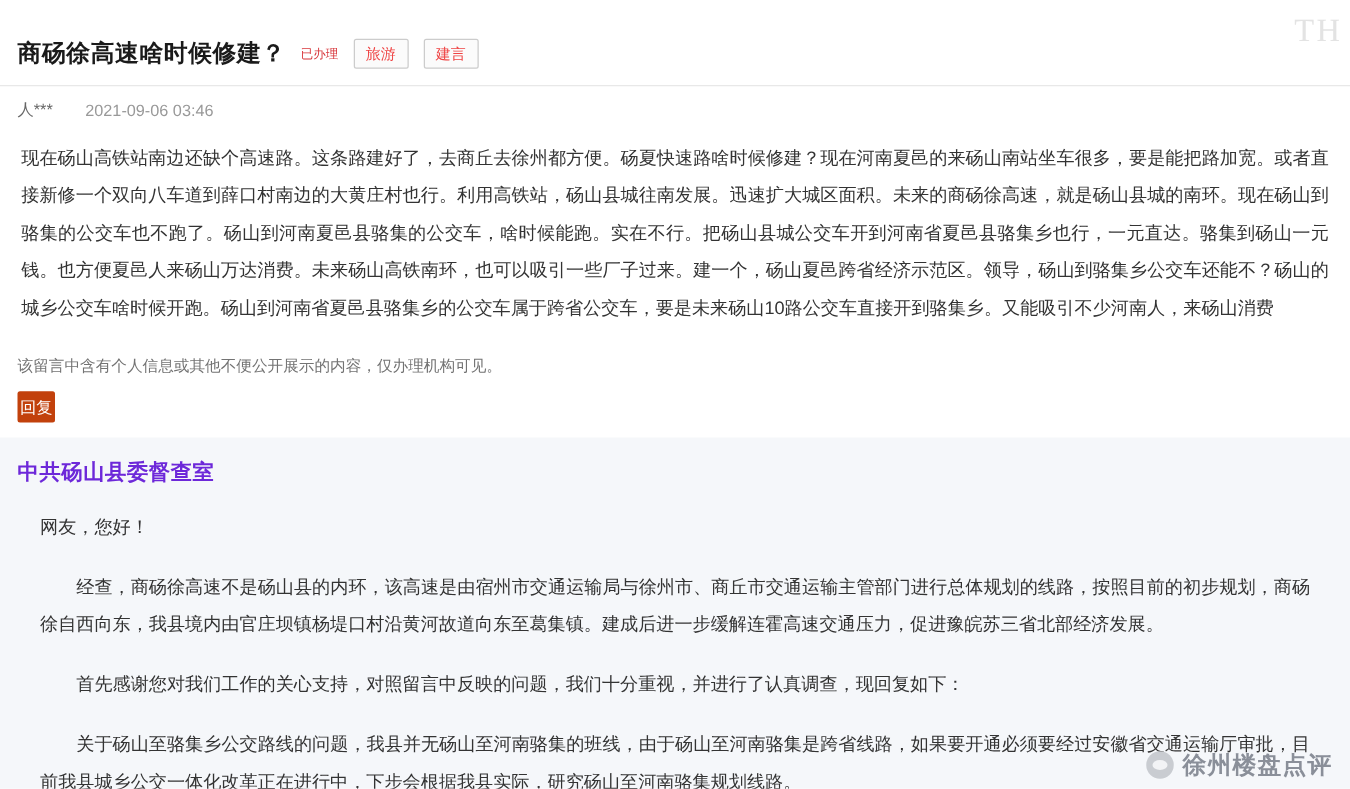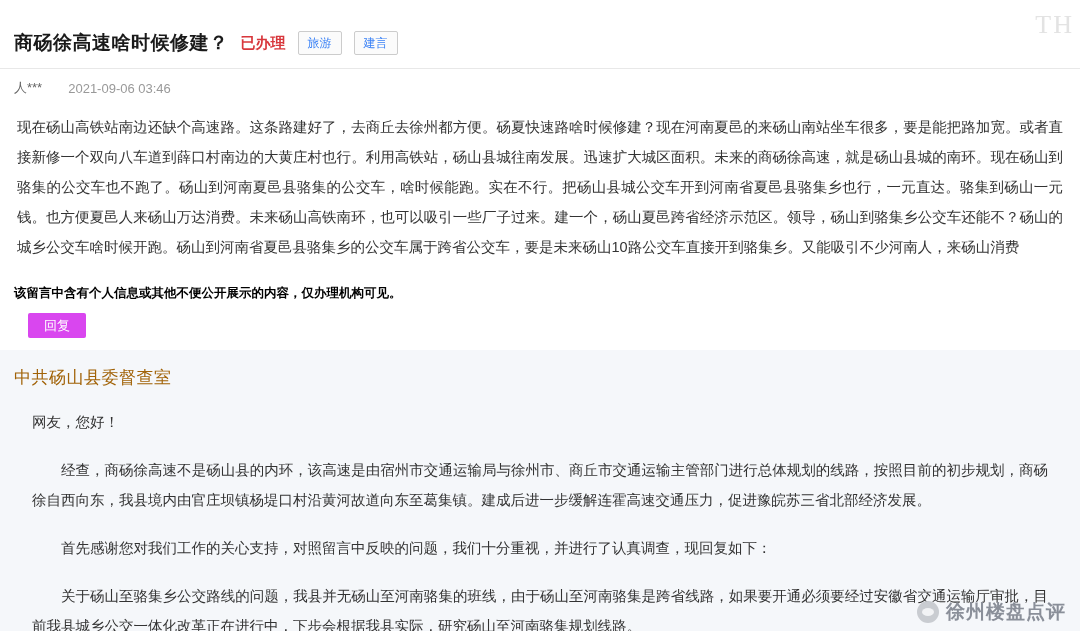--- a/index.html
+++ b/index.html
@@ -27,30 +27,30 @@
   }
   .post-title {
     font-size: 19px;
     font-weight: bold;
     color: #1a1a1a;
     letter-spacing: 0.5px;
     white-space: nowrap;
   }
   .status-badge {
     color: #d8373c;
-    font-size: 15px;
-    font-weight: bold;
+    font-size: 10px;
+    font-weight: normal;
     margin-left: 12px;
     white-space: nowrap;
   }
   .tag {
     display: inline-block;
     border: 1px solid #cccccc;
     background: #fbfbfb;
-    color: #3b82f6;
+    color: #ef4444;
     font-size: 12px;
     line-height: 1;
     padding: 5px 9px;
     margin-left: 12px;
     border-radius: 2px;
     white-space: nowrap;
   }
   .watermark-tr {
     position: absolute;
     right: 6px;
@@ -79,51 +79,49 @@
     font-size: 14.5px;
     line-height: 30px;
     color: #333333;
     text-align: justify;
   }
   .content p { margin: 3px; }
 
   .notice {
     padding: 18px 14px 0 14px;
     font-size: 12.5px;
-    color: #000000;
+    color: #737373;
     line-height: 20px;
-    font-weight: bold;
   }
 
   .reply-btn-wrap {
     padding: 10px 14px 0 14px;
   }
   .reply-btn {
     display: inline-block;
-    background: #d946ef;
+    background: #c2410c;
     color: #ffffff;
     font-size: 13px;
     line-height: 1;
-    padding: 6px 16px;
+    padding: 6px 2px;
     border-radius: 2px;
     cursor: pointer;
-    margin-left: 14px;
   }
 
   
   .reply-panel {
     margin-top: 12px;
     background: #f5f7fa;
     padding: 16px 14px 10px 14px;
     min-height: 250px;
   }
   .reply-org {
-    color: #a16207;
+    color: #6d28d9;
     font-size: 17px;
-    font-weight: normal;
+    font-weight: bold;
     letter-spacing: 0.5px;
     margin-bottom: 10px;
   }
   .reply-body {
     font-size: 14.5px;
     line-height: 30px;
     color: #333333;
     text-align: justify;
   }
   .reply-body p { margin: 18px; }

